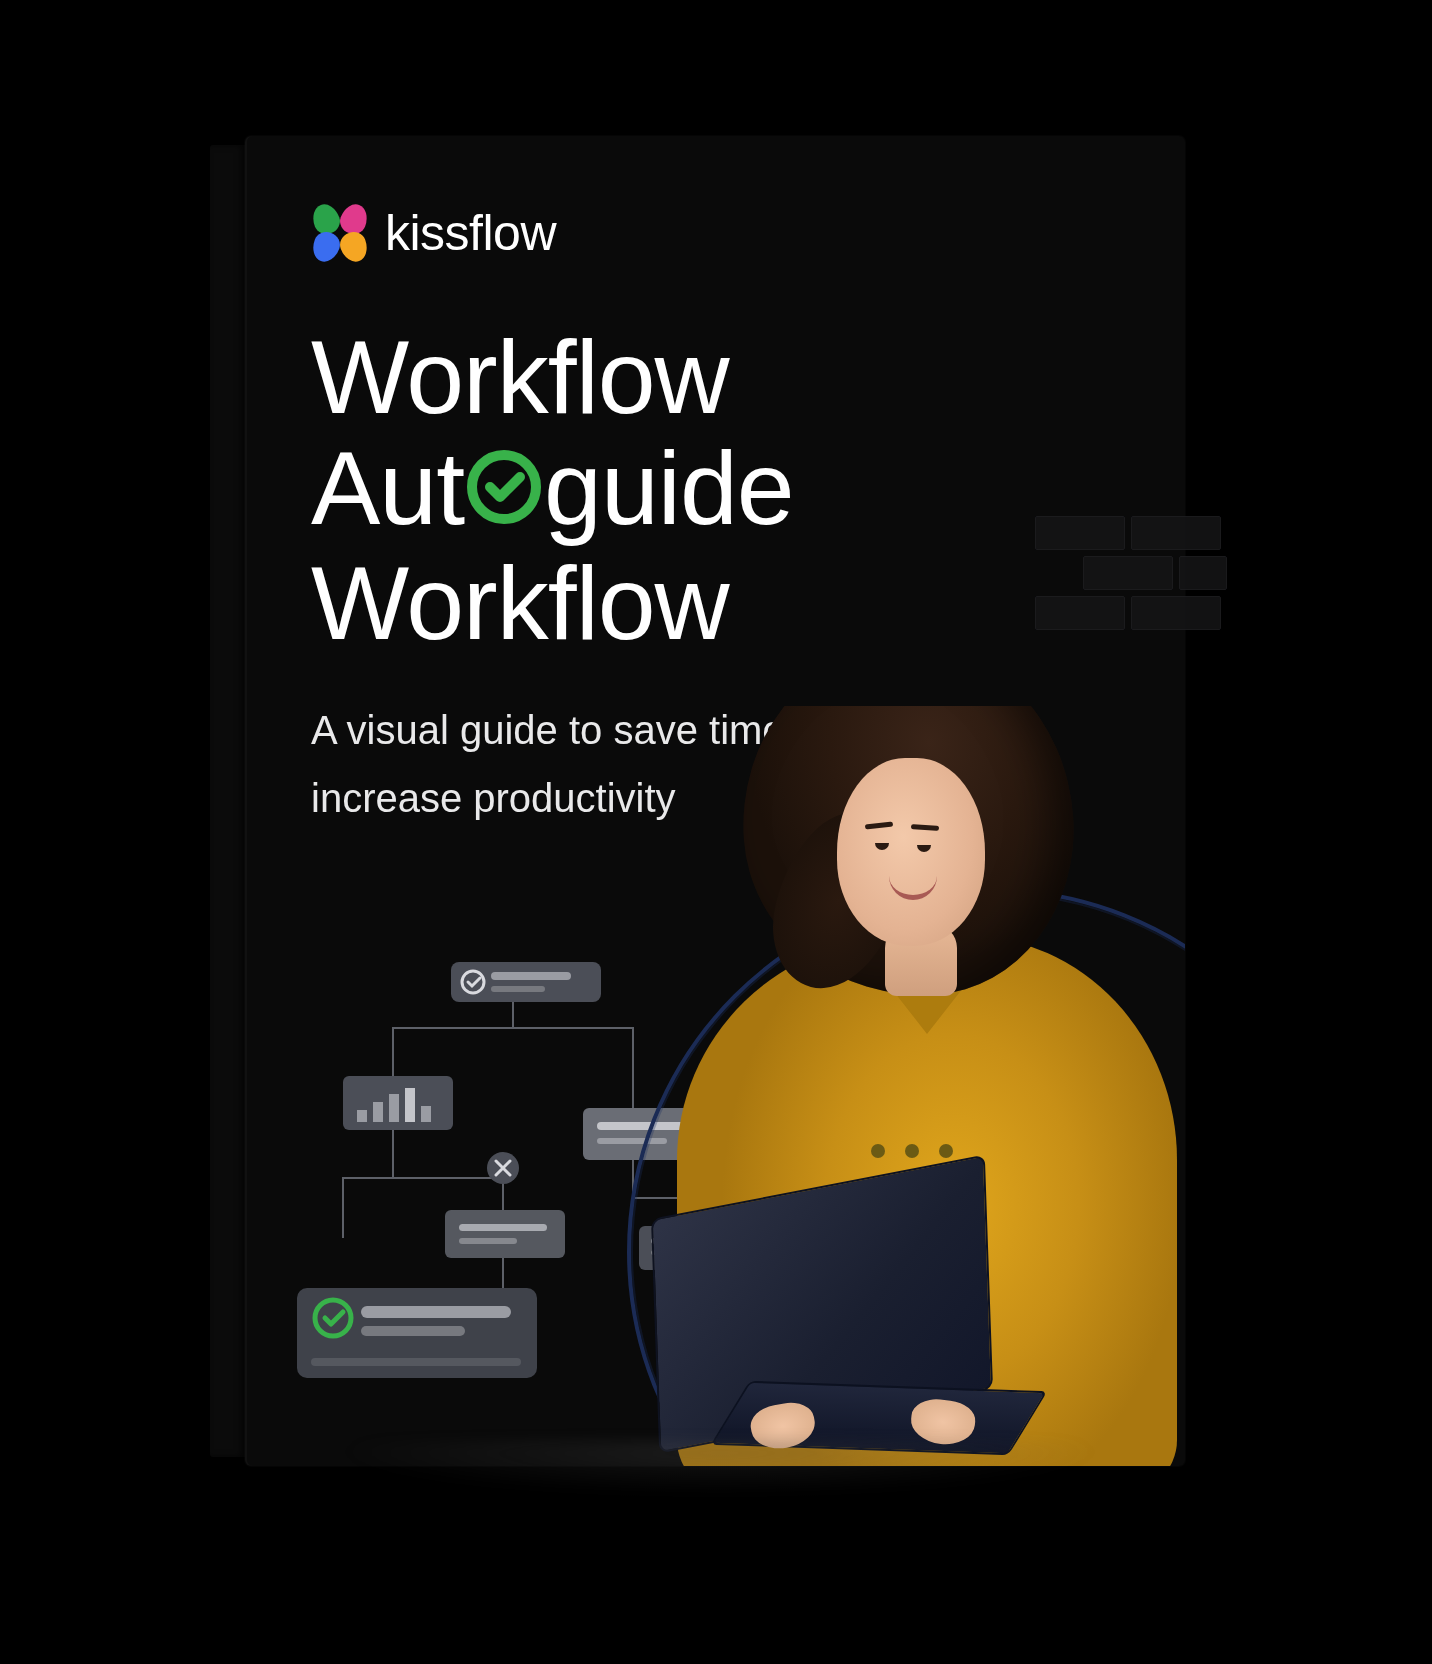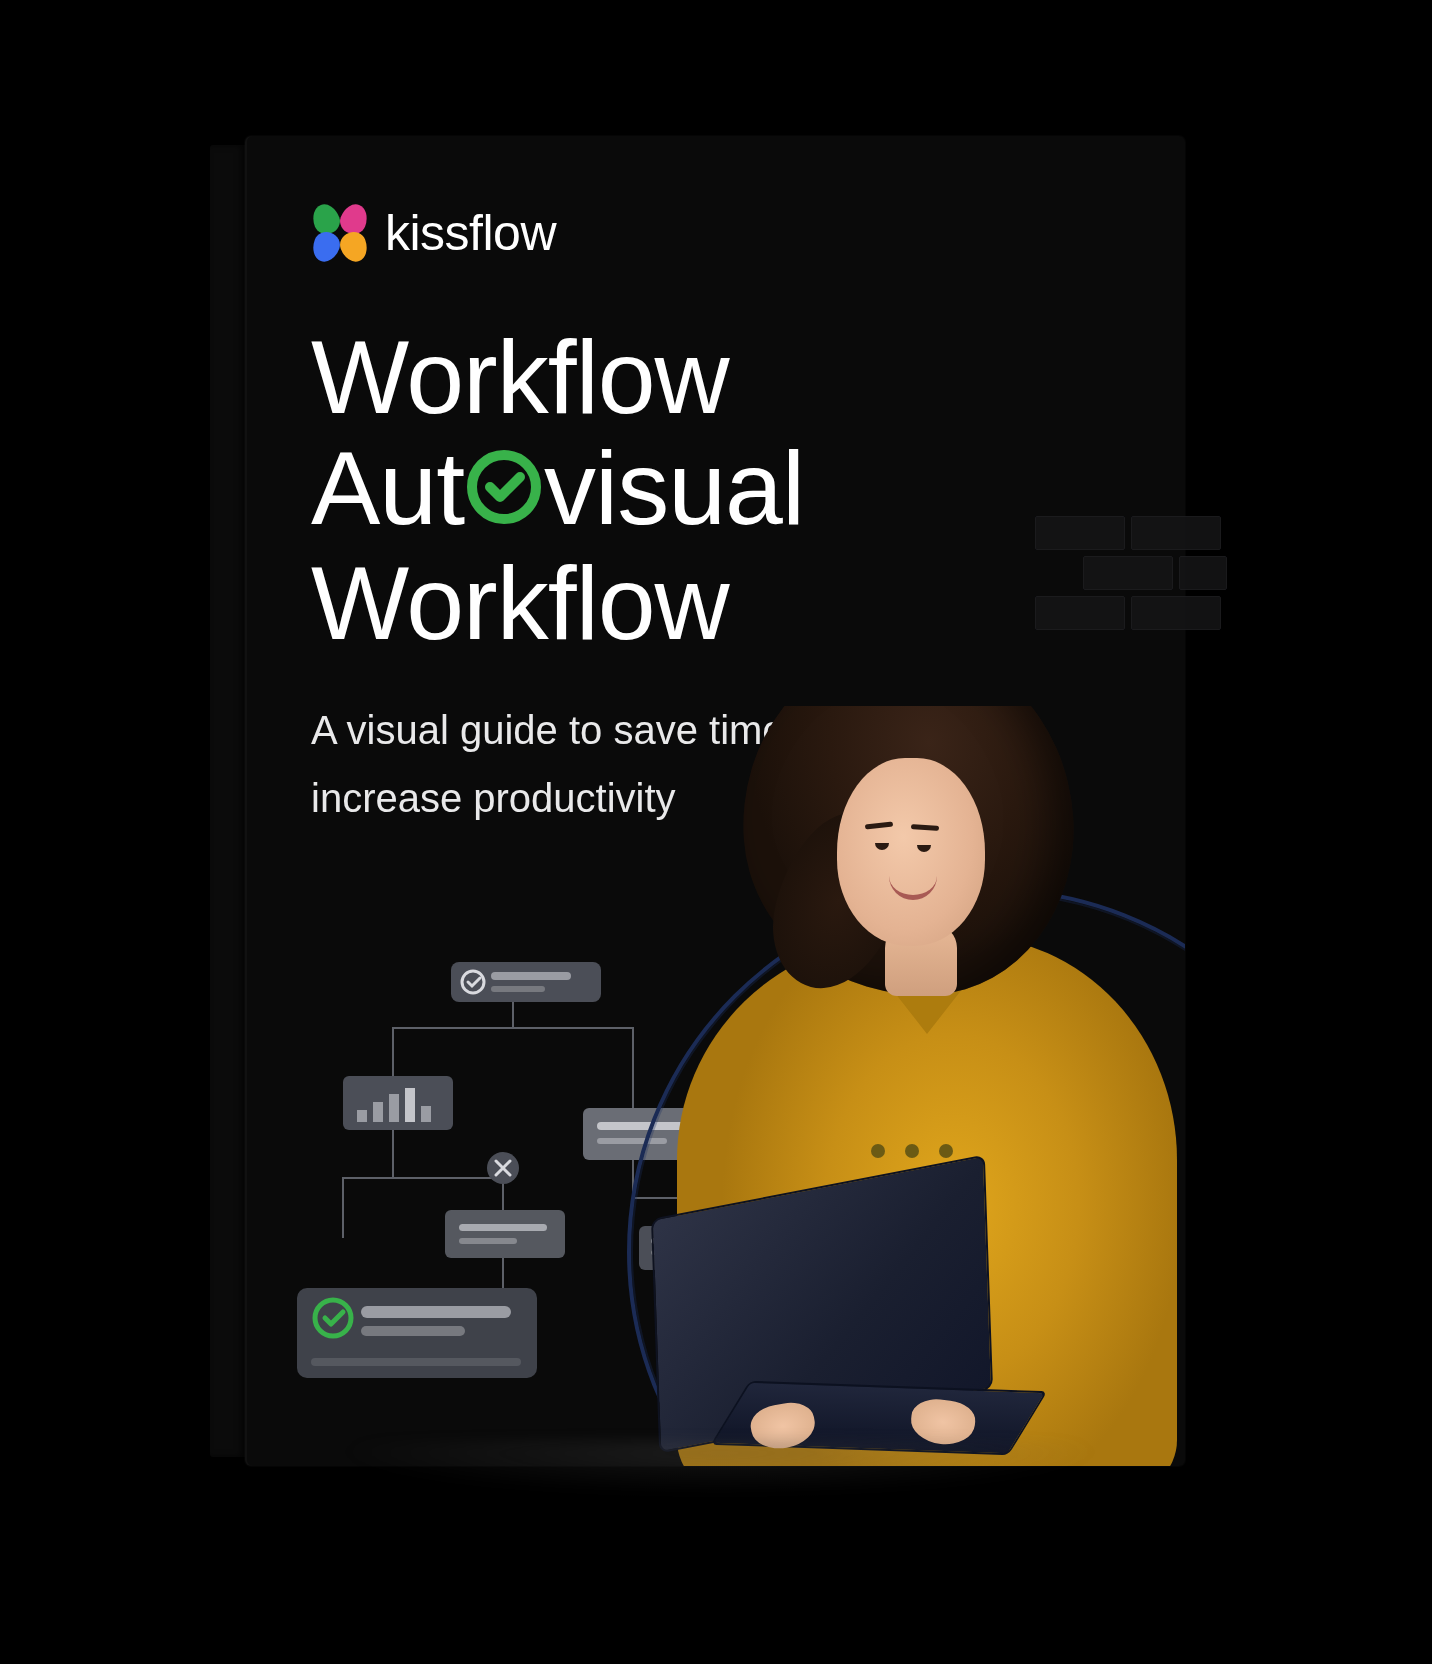--- a/index.html
+++ b/index.html
@@ -311,21 +311,21 @@
       </div>
       <div class="logo-text">kissflow</div>
     </div>
 
     <div class="title">
       <span class="line">Workflow</span>
       <span class="line">
         <span>Aut</span><span class="o-check"><svg width="80" height="80" viewBox="0 0 80 80">
           <circle cx="40" cy="40" r="32" fill="none" stroke="#38b24a" stroke-width="10"></circle>
           <path d="M26 40 L36 50 L56 30" fill="none" stroke="#38b24a" stroke-width="10" stroke-linecap="round" stroke-linejoin="round"></path>
-        </svg></span><span>visual</span>
+        </svg></span><span>guide</span>
       </span>
       <span class="line">Workflow</span>
     </div>
 
     <div class="subtitle">A visual guide to save time and increase productivity</div>
 
     <div class="diagram">
       <svg viewBox="0 0 460 430" width="460" height="430">
         <g fill="none" stroke="#5d6068" stroke-width="2">
 

